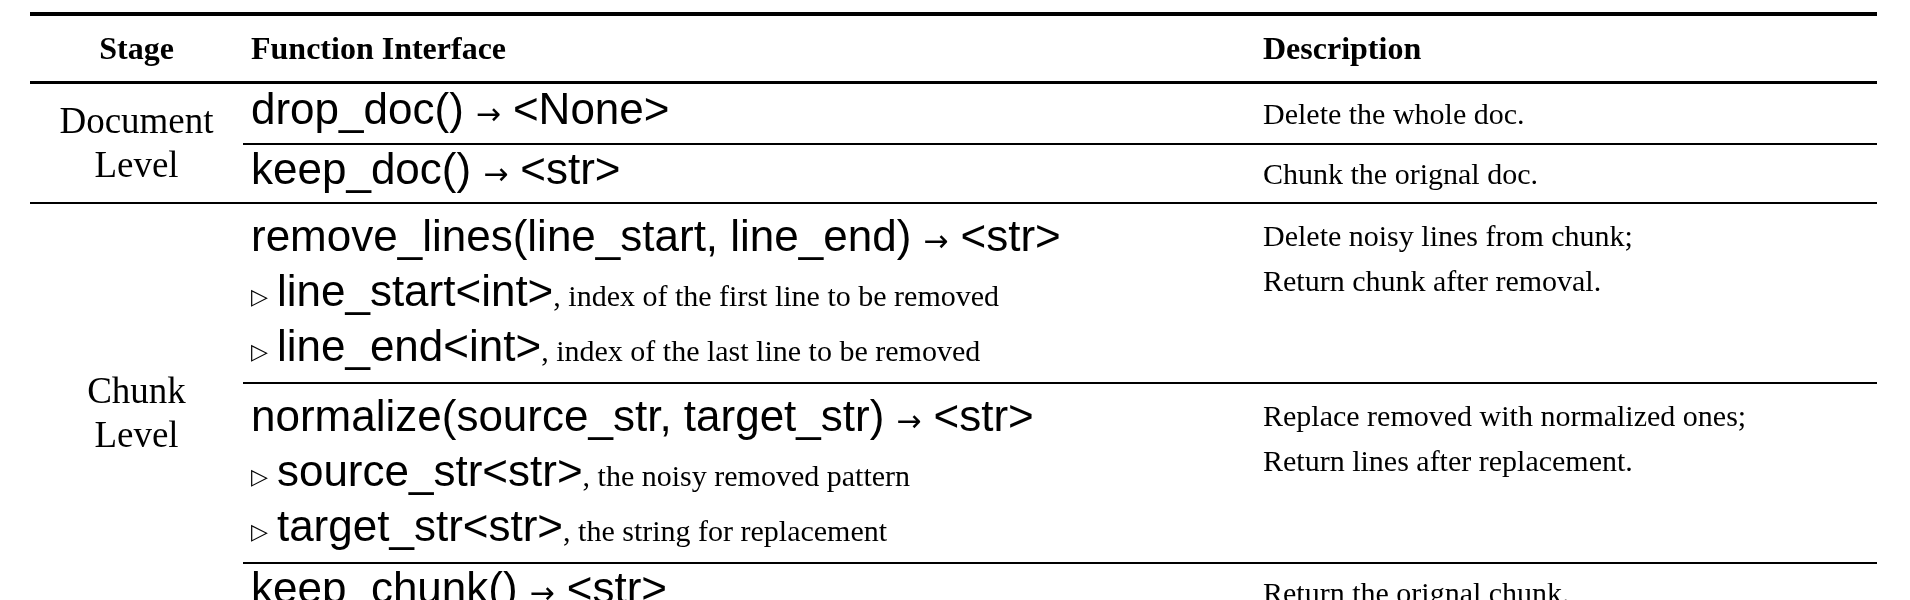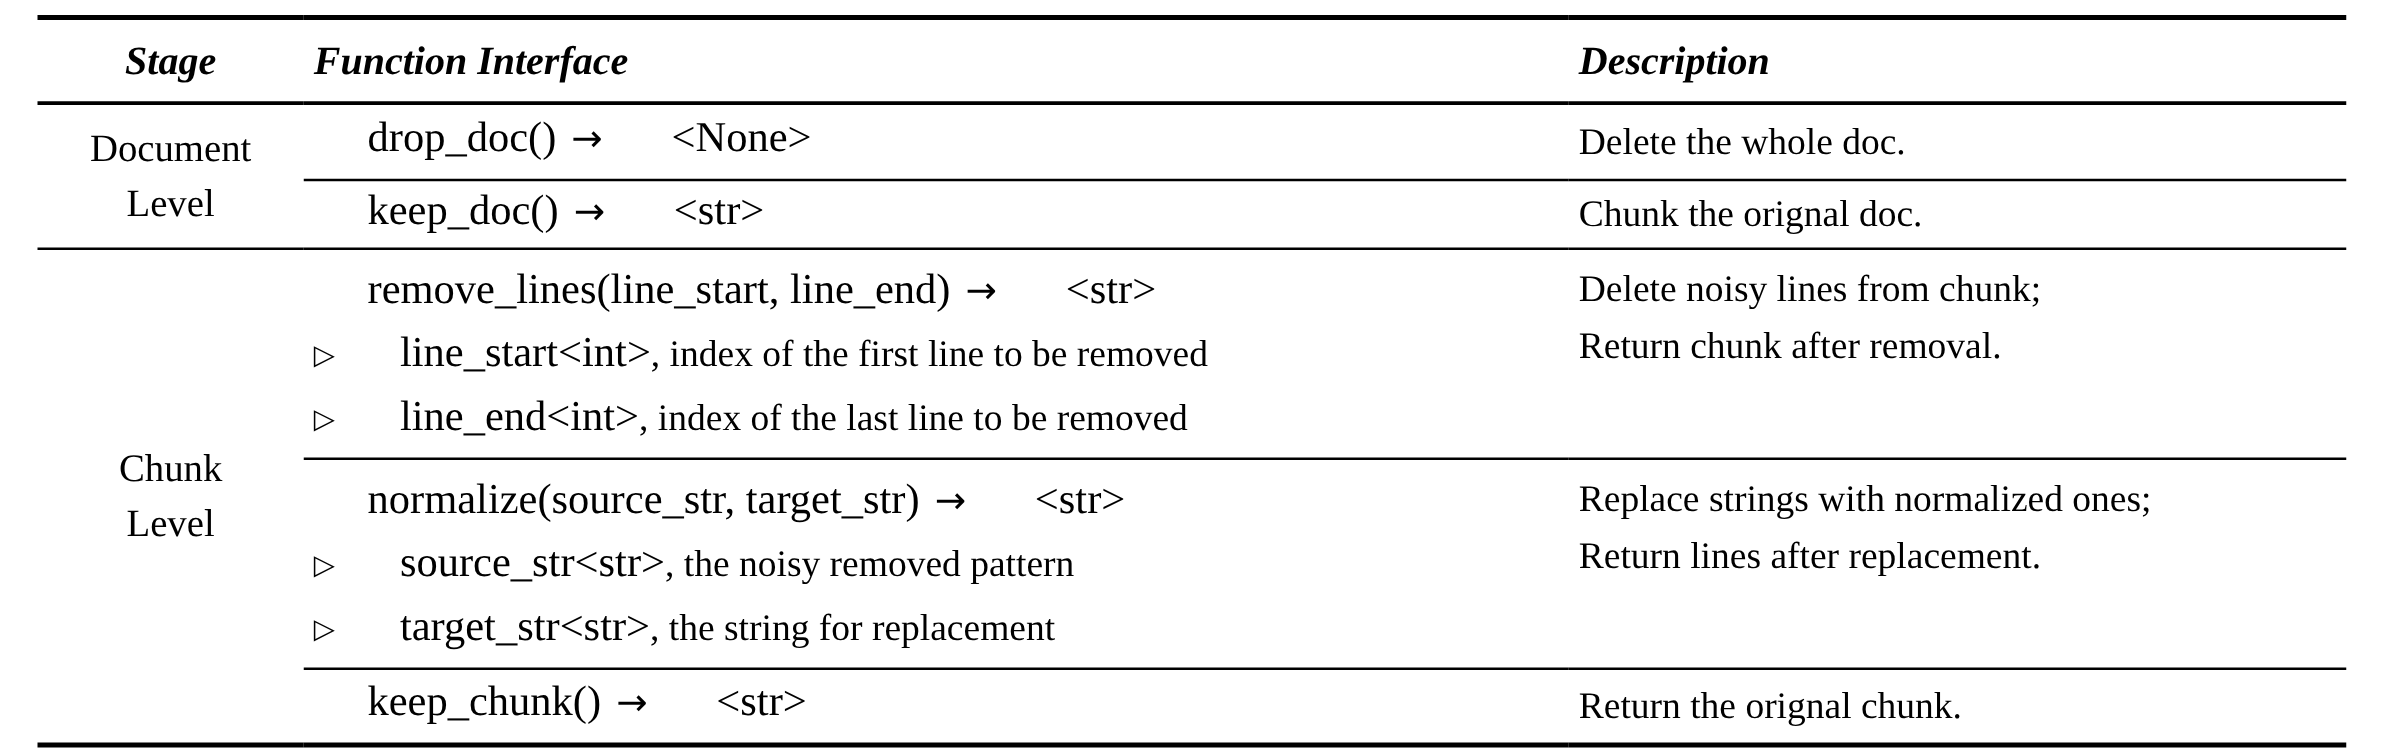--- a/index.html
+++ b/index.html
@@ -26,47 +26,45 @@
   col.c3 { width: 622px; }
 
   th {
     font-family: "Liberation Serif", serif;
     font-weight: bold;
     font-size: 32px;
     text-align: left;
     padding: 14px 0 14px 8px;
     border-bottom: 3px solid #000000;
     vertical-align: middle;
-    font-style: italic;
   }
   th.stage-col { text-align: center; padding-left: 0; }
 
   td { vertical-align: middle; }
   tr.h-sm { height: 61px; }
   tr.h-sm2 { height: 48px; }
   tr.h-lg { height: 150px; }
   tr.h-lg2 { height: 152px; }
   tr.top-align td.fn-cell,
   tr.top-align td.desc-cell { vertical-align: top; padding-top: 9px; padding-bottom: 4px; }
 
   .stage-cell {
     font-family: "Liberation Serif", serif;
-    font-size: 31px;
+    font-size: 37px;
     line-height: 44px;
     text-align: center;
   }
   .fn-cell  { padding-left: 8px; }
   .desc-cell { padding-left: 8px; }
 
   .line { line-height: 45px; white-space: nowrap; }
 
   .code {
-    font-family: Liberation Serif, serif;
-    font-size: 34px;
-    margin-left: 43px;
+    font-family: Liberation Sans, sans-serif;
+    font-size: 44px;
   }
   .serif, .desc-line {
     font-family: Liberation Serif, serif;
     font-size: 30px;
   }
   .desc-line { line-height: 45px; white-space: nowrap; }
 
   .arrow {
     font-family: "DejaVu Sans", sans-serif;
     font-size: 30px;
@@ -142,21 +140,21 @@
         </td>
       </tr>
 
       <tr class="h-lg2 top-align">
         <td class="fn-cell cmid">
           <div class="line"><span class="code">normalize(source_str, target_str)</span><span class="arrow">→</span><span class="code">&lt;str&gt;</span></div>
           <div class="line"><span class="bullet">▷</span><span class="code">source_str&lt;str&gt;</span><span class="serif">, the noisy removed pattern</span></div>
           <div class="line"><span class="bullet">▷</span><span class="code">target_str&lt;str&gt;</span><span class="serif">, the string for replacement</span></div>
         </td>
         <td class="desc-cell cmid">
-          <div class="desc-line">Replace strings with normalized ones;</div>
+          <div class="desc-line">Replace removed with normalized ones;</div>
           <div class="desc-line">Return lines after replacement.</div>
         </td>
       </tr>
 
       <tr class="h-sm">
         <td class="fn-cell">
           <div class="line"><span class="code">keep_chunk()</span><span class="arrow">→</span><span class="code">&lt;str&gt;</span></div>
         </td>
         <td class="desc-cell">
           <div class="desc-line">Return the orignal chunk.</div>

